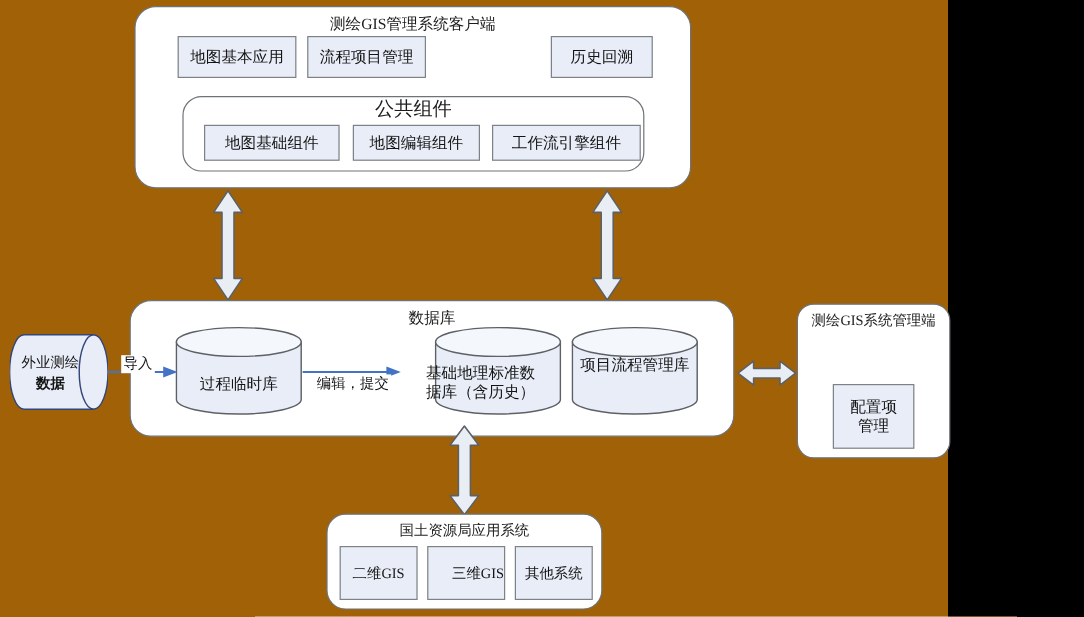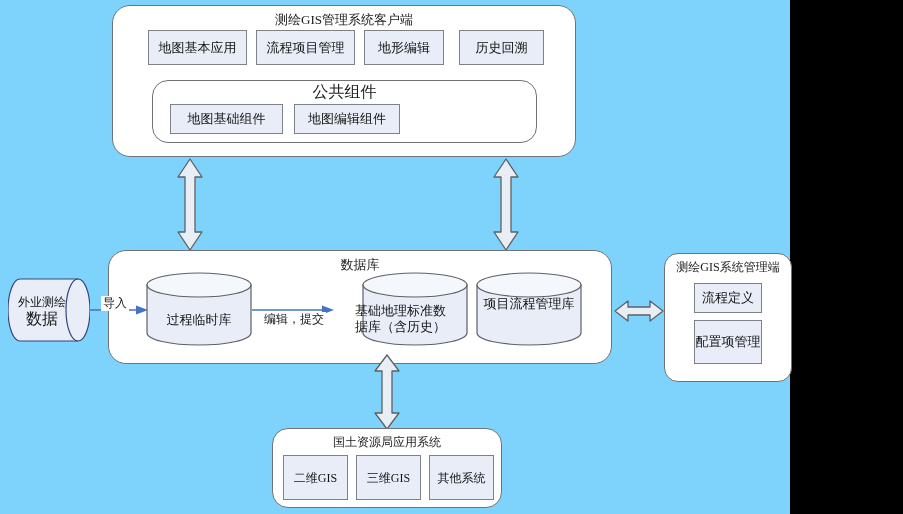--- a/index.html
+++ b/index.html
@@ -4,21 +4,21 @@
 <style>
   html, body {
     margin: 0;
     padding: 0;
     background: #ffffff;
   }
   #canvas {
     position: relative;
     width: 903px;
     height: 514px;
-    background: #7dd3fc;
+    background: #a16207;
     font-family: "Liberation Serif", "DejaVu Serif", serif;
     overflow: hidden;
   }
   
   #right-gutter {
     position: absolute;
     left: 790px;
     top: 0;
     width: 113px;
     height: 514px;
@@ -105,35 +105,35 @@
   <div class="container-box" style="left:112px; top:5px; width:464px; height:152px;">
     <div class="container-title" style="top:6px;">测绘GIS管理系统客户端</div>
   </div>
 
   <div class="blue-box" style="left:148px; top:30px; width:99px; height:35px;">
     <span>地图基本应用</span>
   </div>
   <div class="blue-box" style="left:256px; top:30px; width:99px; height:35px;">
     <span>流程项目管理</span>
   </div>
-  <div class="blue-box" style="left:364px; top:30px; width:80px; height:35px;">
-    <span>地形编辑</span>
-  </div>
   <div class="blue-box" style="left:459px; top:30px; width:85px; height:35px;">
     <span>历史回溯</span>
   </div>
 
   <div class="container-box" style="left:152px; top:80px; width:385px; height:63px; border-radius:16px;">
     <div class="container-title" style="top:3px; font-size:16px;">公共组件</div>
   </div>
   <div class="blue-box" style="left:170px; top:104px; width:113px; height:30px;">
     <span>地图基础组件</span>
   </div>
   <div class="blue-box" style="left:294px; top:104px; width:106px; height:30px;">
     <span>地图编辑组件</span>
+  </div>
+  <div class="blue-box" style="left:410px; top:104px; width:124px; height:30px;">
+    <span>工作流引擎组件</span>
   </div>
 
   <div class="block-arrow" style="left:176px; top:157px;">
     <svg width="28" height="95" viewBox="0 0 28 95">
       <polygon points="14,2 26,20 19,20 19,75 26,75 14,93 2,75 9,75 9,20 2,20" fill="#e9eef4" stroke="#5d6166" stroke-width="1.3" stroke-linejoin="round"></polygon>
     </svg>
   </div>
   <div class="block-arrow" style="left:492px; top:157px;">
     <svg width="28" height="95" viewBox="0 0 28 95">
       <polygon points="14,2 26,20 19,20 19,75 26,75 14,93 2,75 9,75 9,20 2,20" fill="#e9eef4" stroke="#5d6166" stroke-width="1.3" stroke-linejoin="round"></polygon>
@@ -168,21 +168,21 @@
     </svg>
     <div class="cyl-label" style="top:24px;">项目流程管理库</div>
   </div>
 
   <div class="cylinder-h" style="left:8px; top:278px; width:82px; height:64px;">
     <svg width="82" height="64" viewBox="0 0 82 64">
       <path d="M12,1 L70,1 A12,31 0 0 1 70,63 L12,63 A12,31 0 0 1 12,1 Z" fill="#e8edf7" stroke="#33467a" stroke-width="1.2"></path>
       <path d="M70,1 A12,31 0 0 0 70,63" fill="none" stroke="#33467a" stroke-width="1.2"></path>
     </svg>
     <div class="cyl-label" style="top:16px; right:14px; font-size:12px;">外业测绘</div>
-    <div class="cyl-label" style="top:33px; right:14px; font-size:16px;">数据</div>
+    <div class="cyl-label" style="top:33px; right:14px; font-size:12px;font-weight:bold;">数据</div>
   </div>
 
   <div class="thin-conn" style="left:90px; top:303px;">
     <svg width="58" height="14" viewBox="0 0 58 14">
       <line x1="0" y1="7" x2="48" y2="7" stroke="#4472c4" stroke-width="1.5"></line>
       <polygon points="58,7 46,2.5 46,11.5" fill="#4472c4"></polygon>
     </svg>
   </div>
   <div class="conn-label" style="left:101px; top:296px;">导入</div>
 
@@ -196,40 +196,37 @@
 
   <div class="block-arrow" style="left:613px; top:298px;">
     <svg width="52" height="26" viewBox="0 0 52 26">
       <polygon points="2,13 15,3 15,9 37,9 37,3 50,13 37,23 37,17 15,17 15,23" fill="#e9eef4" stroke="#5d6166" stroke-width="1.3" stroke-linejoin="round"></polygon>
     </svg>
   </div>
 
   <div class="container-box" style="left:664px; top:253px; width:128px; height:129px; border-radius:14px;">
     <div class="container-title" style="top:5px; font-size:12px;">测绘GIS系统管理端</div>
   </div>
-  <div class="blue-box" style="left:694px; top:283px; width:68px; height:30px;">
-    <span>流程定义</span>
-  </div>
-  <div class="blue-box" style="left:694px; top:320px; width:68px; height:44px; flex-direction:row;">
+  <div class="blue-box" style="left:694px; top:320px; width:68px; height:54px; flex-direction:column;">
     <span>配置项</span>
     <span>管理</span>
   </div>
 
   <div class="block-arrow" style="left:373px; top:353px;">
     <svg width="28" height="78" viewBox="0 0 28 78">
       <polygon points="14,2 26,18 19,18 19,60 26,60 14,76 2,60 9,60 9,18 2,18" fill="#e9eef4" stroke="#5d6166" stroke-width="1.3" stroke-linejoin="round"></polygon>
     </svg>
   </div>
 
   <div class="container-box" style="left:272px; top:428px; width:230px; height:80px; border-radius:16px;">
     <div class="container-title" style="top:5px; font-size:12px;">国土资源局应用系统</div>
   </div>
   <div class="blue-box" style="left:283px; top:455px; width:65px; height:45px; font-size:12px;">
     <span>二维GIS</span>
   </div>
-  <div class="blue-box" style="left:356px; top:455px; width:65px; height:45px; font-size:12px;">
+  <div class="blue-box" style="left:356px; top:455px; width:65px; height:45px; font-size:12px;justify-content:flex-end;">
     <span>三维GIS</span>
   </div>
   <div class="blue-box" style="left:429px; top:455px; width:65px; height:45px; font-size:12px;">
     <span>其他系统</span>
   </div>
 
 </div>
 
 </body></html>

